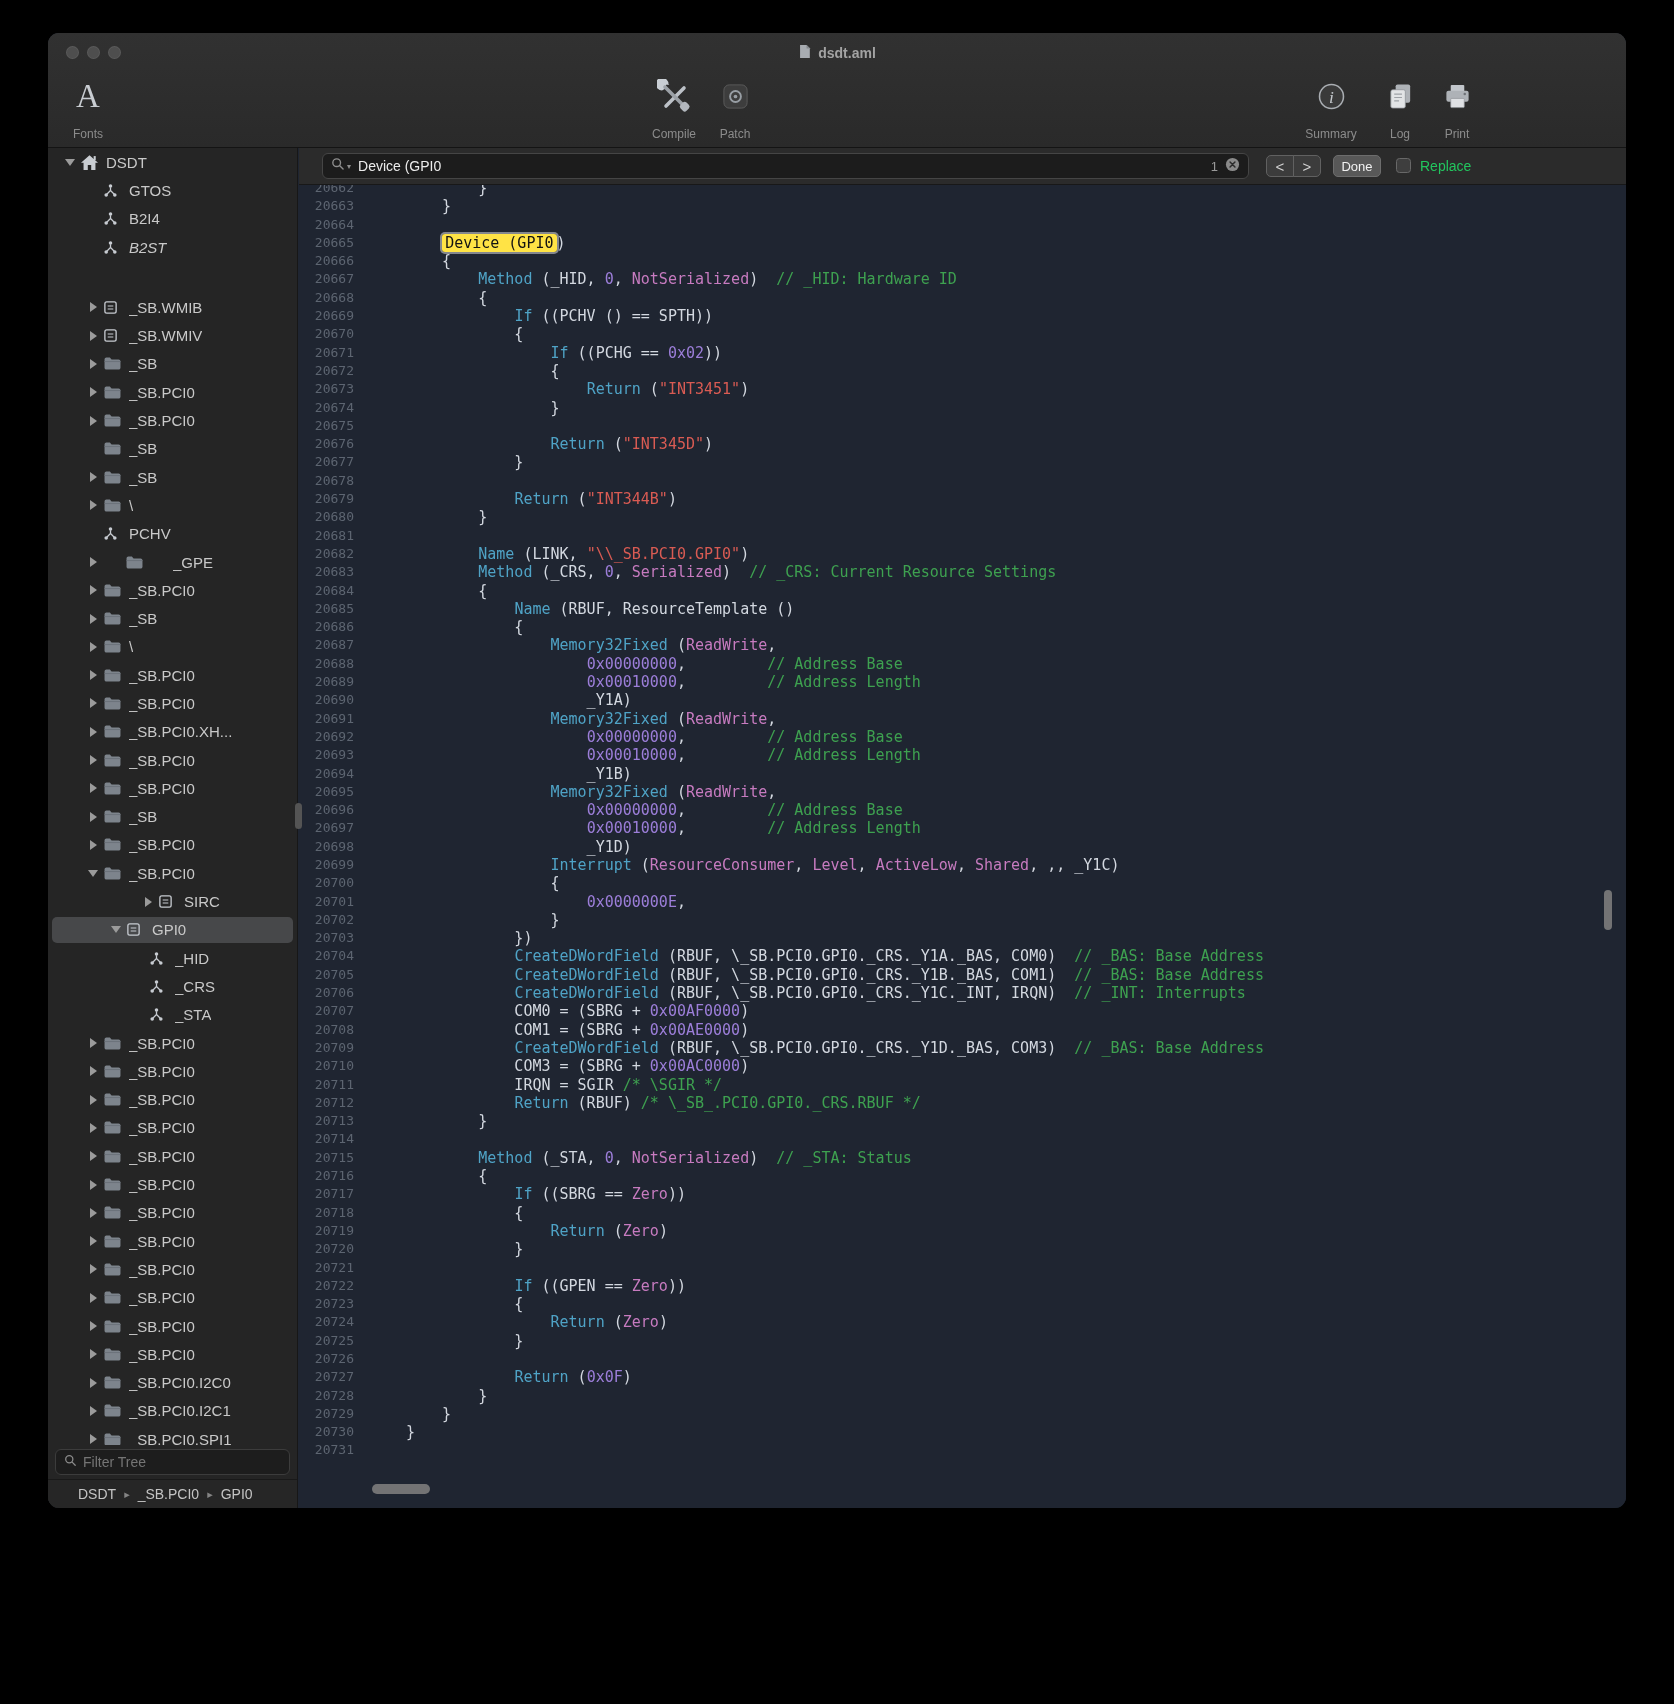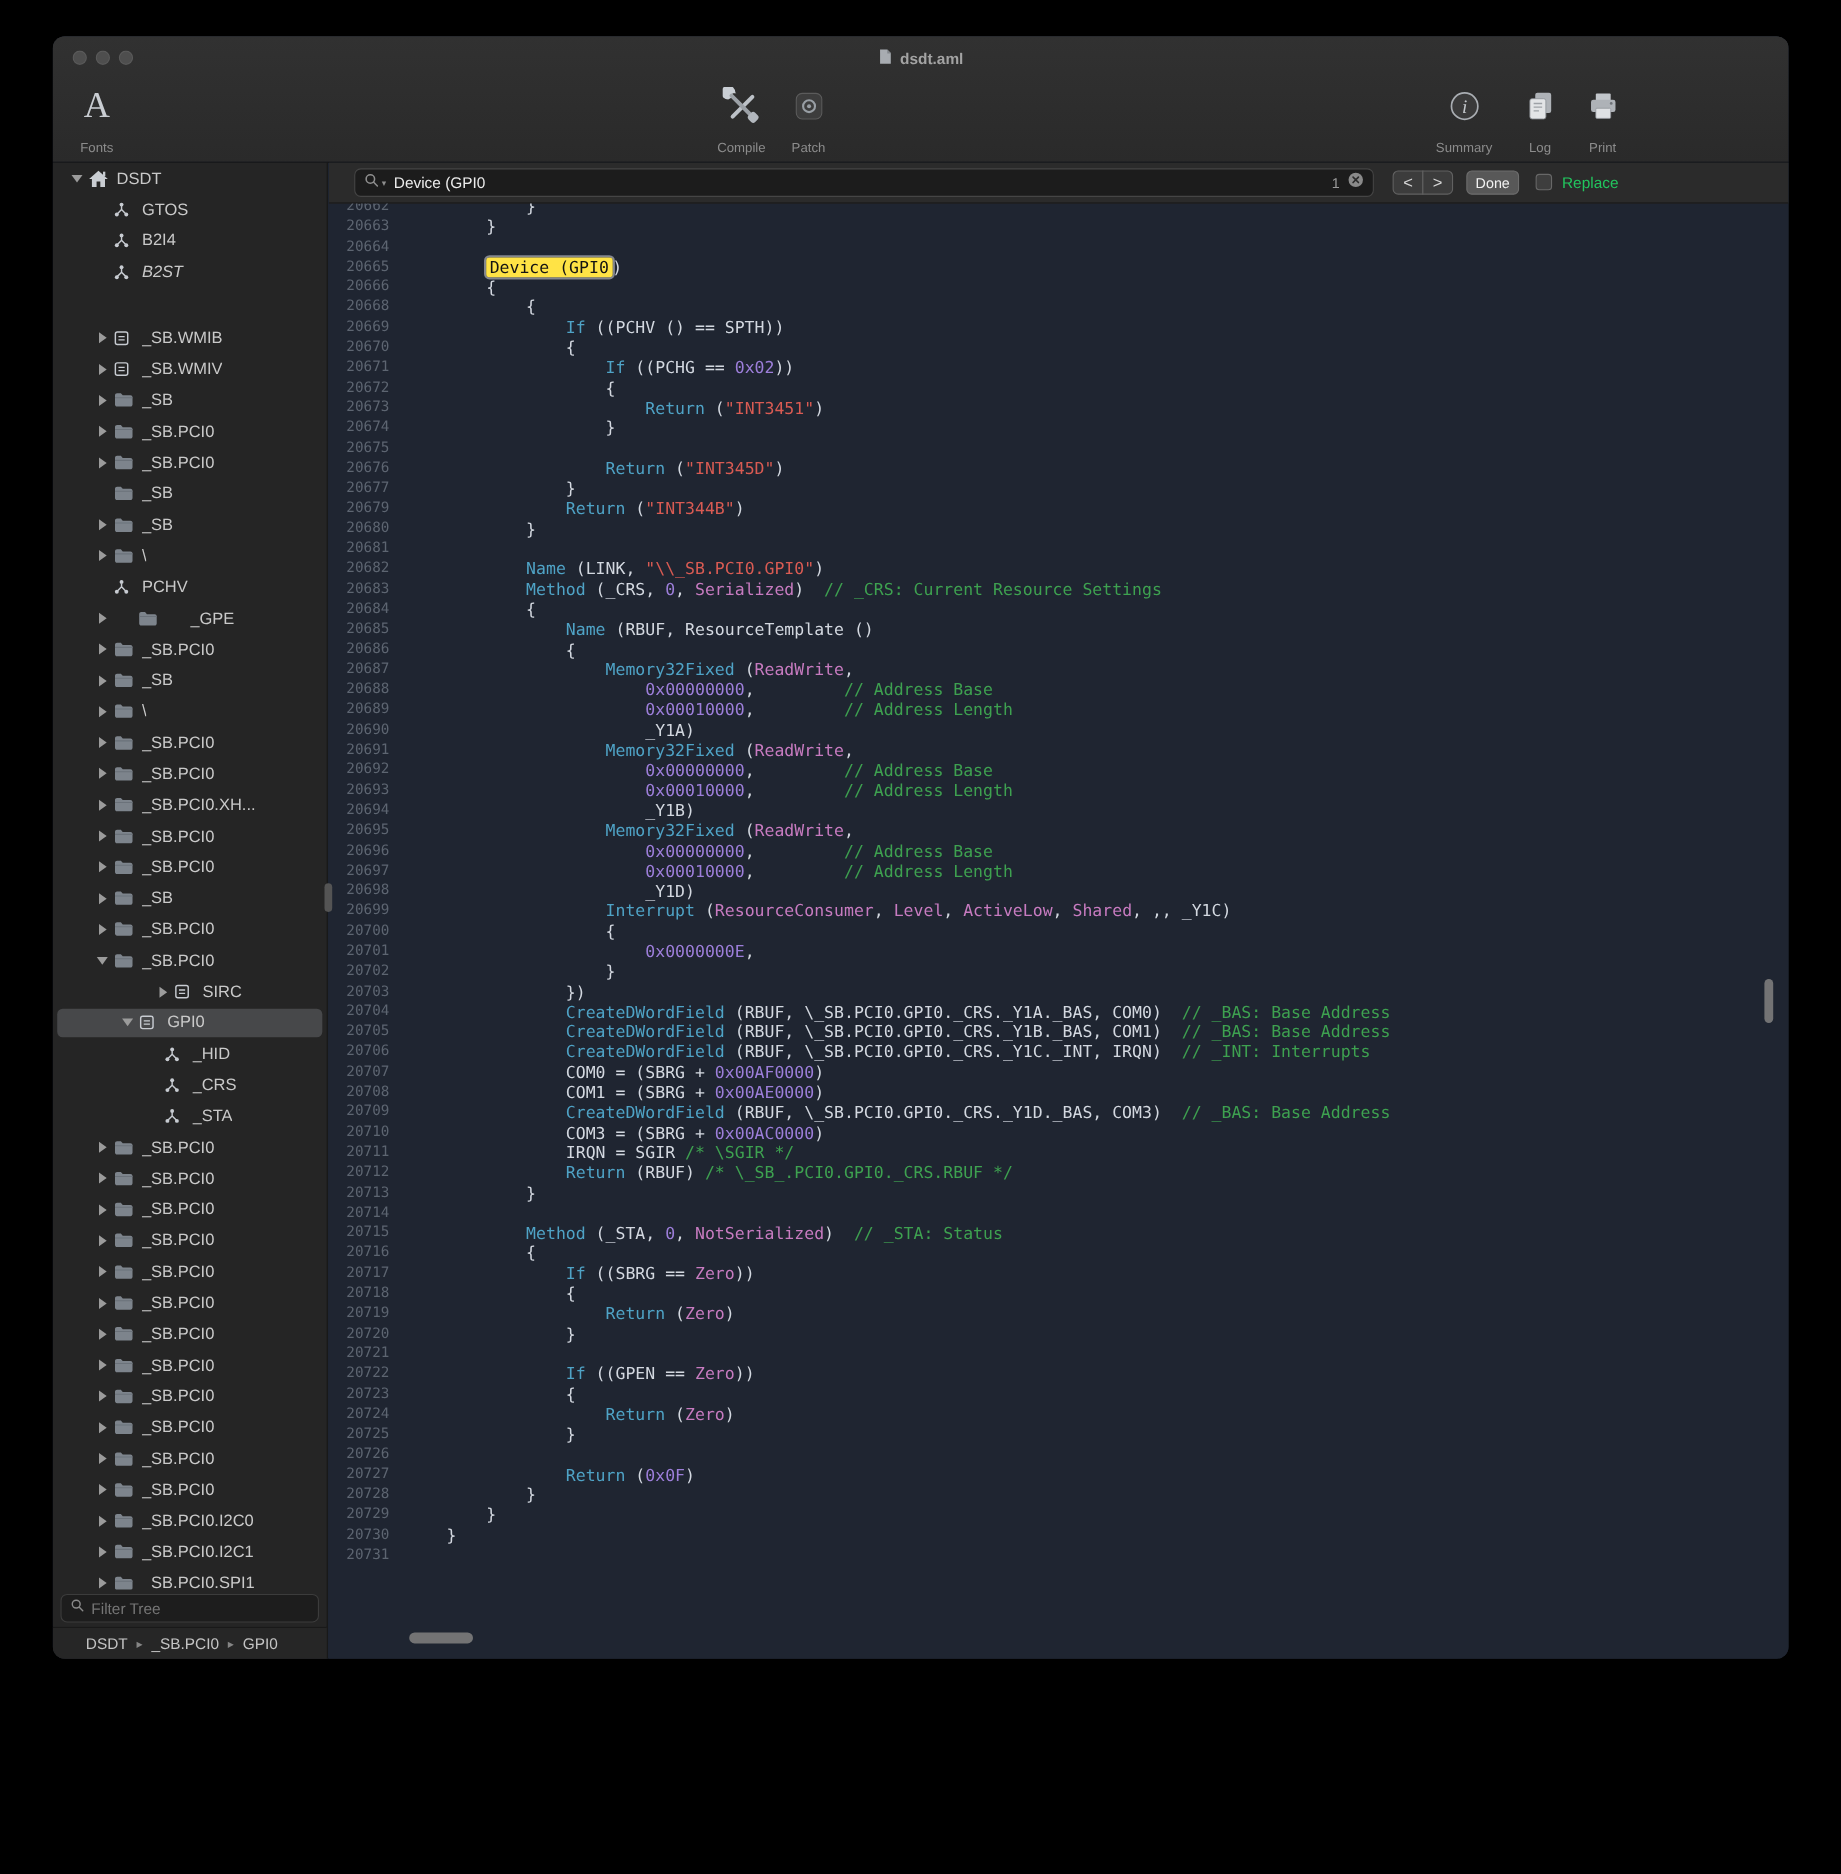--- a/index.html
+++ b/index.html
@@ -784,30 +784,32 @@
           <span class="chk-label">Replace</span>
         </div>
 
         <div class="codeview">
           <div id="code">
               <div class="cl"><span class="ln">20662</span><span class="ct"><span class="t-p">        }</span></span></div>
               <div class="cl"><span class="ln">20663</span><span class="ct"><span class="t-p">    }</span></span></div>
               <div class="cl"><span class="ln">20664</span><span class="ct"></span></div>
               <div class="cl"><span class="ln">20665</span><span class="ct"><span class="t-p">    </span><span class="t-hl">Device (GPI0</span><span class="t-p">)</span></span></div>
               <div class="cl"><span class="ln">20666</span><span class="ct"><span class="t-p">    {</span></span></div>
+              <div class="cl"><span class="ln">20667</span><span class="ct"><span class="t-p">        </span><span class="t-k">Method</span><span class="t-p"> (_HID, </span><span class="t-n">0</span><span class="t-p">, </span><span class="t-m">NotSerialized</span><span class="t-p">)  </span><span class="t-c">// _HID: Hardware ID</span></span></div>
               <div class="cl"><span class="ln">20668</span><span class="ct"><span class="t-p">        {</span></span></div>
               <div class="cl"><span class="ln">20669</span><span class="ct"><span class="t-p">            </span><span class="t-k">If</span><span class="t-p"> ((PCHV () == SPTH))</span></span></div>
               <div class="cl"><span class="ln">20670</span><span class="ct"><span class="t-p">            {</span></span></div>
               <div class="cl"><span class="ln">20671</span><span class="ct"><span class="t-p">                </span><span class="t-k">If</span><span class="t-p"> ((PCHG == </span><span class="t-n">0x02</span><span class="t-p">))</span></span></div>
               <div class="cl"><span class="ln">20672</span><span class="ct"><span class="t-p">                {</span></span></div>
               <div class="cl"><span class="ln">20673</span><span class="ct"><span class="t-p">                    </span><span class="t-k">Return</span><span class="t-p"> (</span><span class="t-s">"INT3451"</span><span class="t-p">)</span></span></div>
               <div class="cl"><span class="ln">20674</span><span class="ct"><span class="t-p">                }</span></span></div>
               <div class="cl"><span class="ln">20675</span><span class="ct"></span></div>
               <div class="cl"><span class="ln">20676</span><span class="ct"><span class="t-p">                </span><span class="t-k">Return</span><span class="t-p"> (</span><span class="t-s">"INT345D"</span><span class="t-p">)</span></span></div>
               <div class="cl"><span class="ln">20677</span><span class="ct"><span class="t-p">            }</span></span></div>
+              <div class="cl"><span class="ln">20678</span><span class="ct"></span></div>
               <div class="cl"><span class="ln">20679</span><span class="ct"><span class="t-p">            </span><span class="t-k">Return</span><span class="t-p"> (</span><span class="t-s">"INT344B"</span><span class="t-p">)</span></span></div>
               <div class="cl"><span class="ln">20680</span><span class="ct"><span class="t-p">        }</span></span></div>
               <div class="cl"><span class="ln">20681</span><span class="ct"></span></div>
               <div class="cl"><span class="ln">20682</span><span class="ct"><span class="t-p">        </span><span class="t-k">Name</span><span class="t-p"> (LINK, </span><span class="t-s">"\\_SB.PCI0.GPI0"</span><span class="t-p">)</span></span></div>
               <div class="cl"><span class="ln">20683</span><span class="ct"><span class="t-p">        </span><span class="t-k">Method</span><span class="t-p"> (_CRS, </span><span class="t-n">0</span><span class="t-p">, </span><span class="t-m">Serialized</span><span class="t-p">)  </span><span class="t-c">// _CRS: Current Resource Settings</span></span></div>
               <div class="cl"><span class="ln">20684</span><span class="ct"><span class="t-p">        {</span></span></div>
               <div class="cl"><span class="ln">20685</span><span class="ct"><span class="t-p">            </span><span class="t-k">Name</span><span class="t-p"> (RBUF, ResourceTemplate ()</span></span></div>
               <div class="cl"><span class="ln">20686</span><span class="ct"><span class="t-p">            {</span></span></div>
               <div class="cl"><span class="ln">20687</span><span class="ct"><span class="t-p">                </span><span class="t-k">Memory32Fixed</span><span class="t-p"> (</span><span class="t-m">ReadWrite</span><span class="t-p">,</span></span></div>
               <div class="cl"><span class="ln">20688</span><span class="ct"><span class="t-p">                    </span><span class="t-n">0x00000000</span><span class="t-p">,         </span><span class="t-c">// Address Base</span></span></div>

